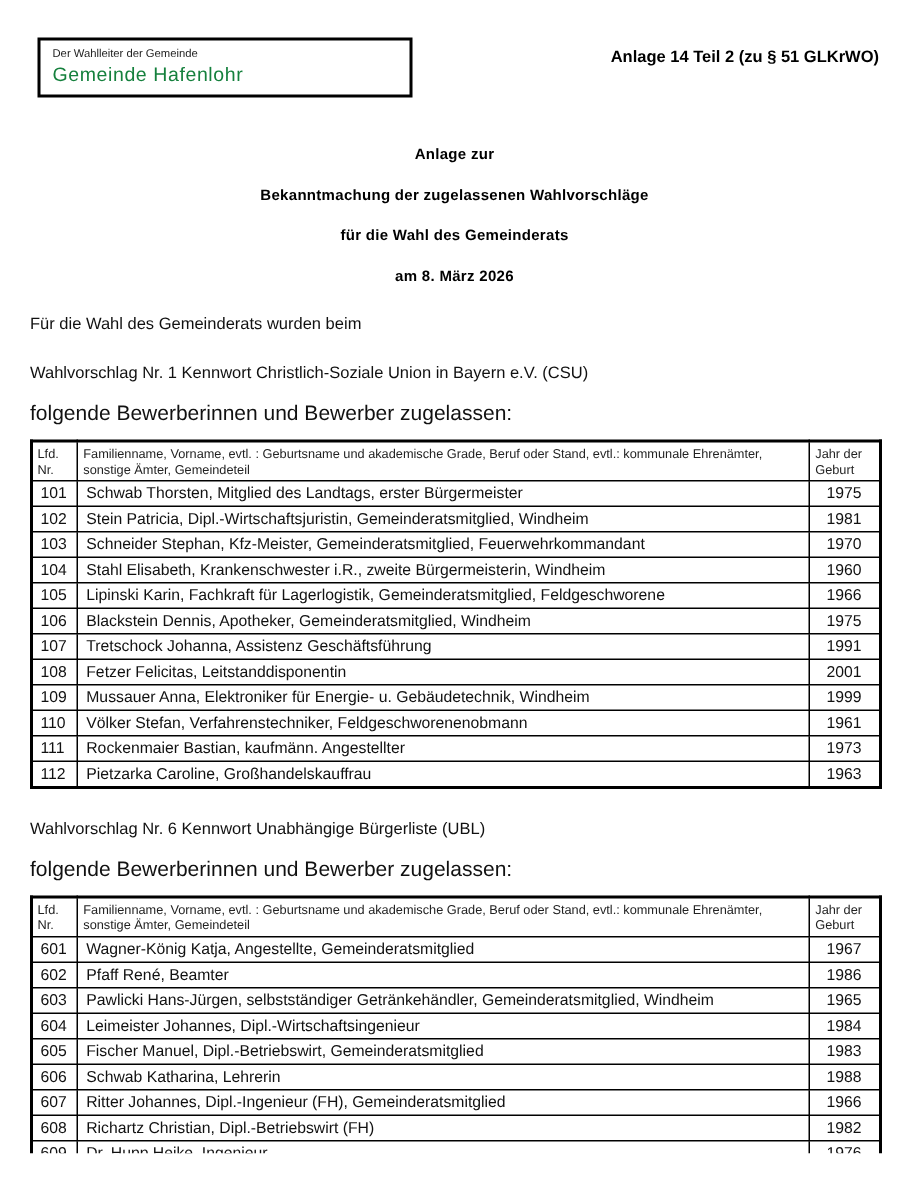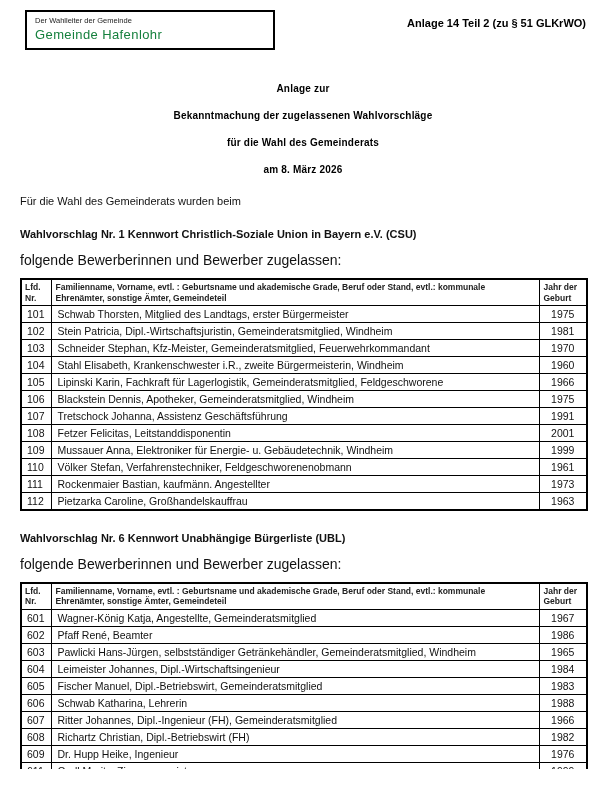--- a/index.html
+++ b/index.html
@@ -5,21 +5,21 @@
   * { box-sizing: border-box; margin: 0; padding: 0; }
   html, body {
     width: 600px;
     background: #ffffff;
     color: #111;
     font-family: "Liberation Sans", "DejaVu Sans", sans-serif;
   }
   .page {
     width: 600px;
     height: 769px;
-    padding: 10px 14px 0 20px;
+    padding: 25px 14px 0 20px;
     background: #fff;
     overflow: hidden;
   }
   
   .top-row {
     display: flex;
     justify-content: space-between;
     align-items: flex-start;
   }
   .issuer-box {
@@ -56,38 +56,37 @@
     color: #000;
   }
   .intro {
     margin-top: 12px;
     font-size: 11px;
   }
   
   .section-heading {
     margin-top: 21px;
     font-size: 11px;
-    font-weight: bold;
   }
   .section-sub {
     margin-top: 12px;
     font-size: 14px;
   }
   table.candidates {
     margin-top: 10px;
     width: 566px;
     border-collapse: collapse;
     table-layout: fixed;
   }
   table.candidates, table.candidates th, table.candidates td {
     border: 1px solid #000;
   }
   table.candidates { border-width: 2px; }
   th {
-    font-weight: bold;
+    font-weight: normal;
     font-size: 8.5px;
     text-align: left;
     vertical-align: middle;
     line-height: 1.25;
     padding: 2px 4px;
     color: #222;
   }
   td {
     font-size: 10.5px;
     height: 17px;

